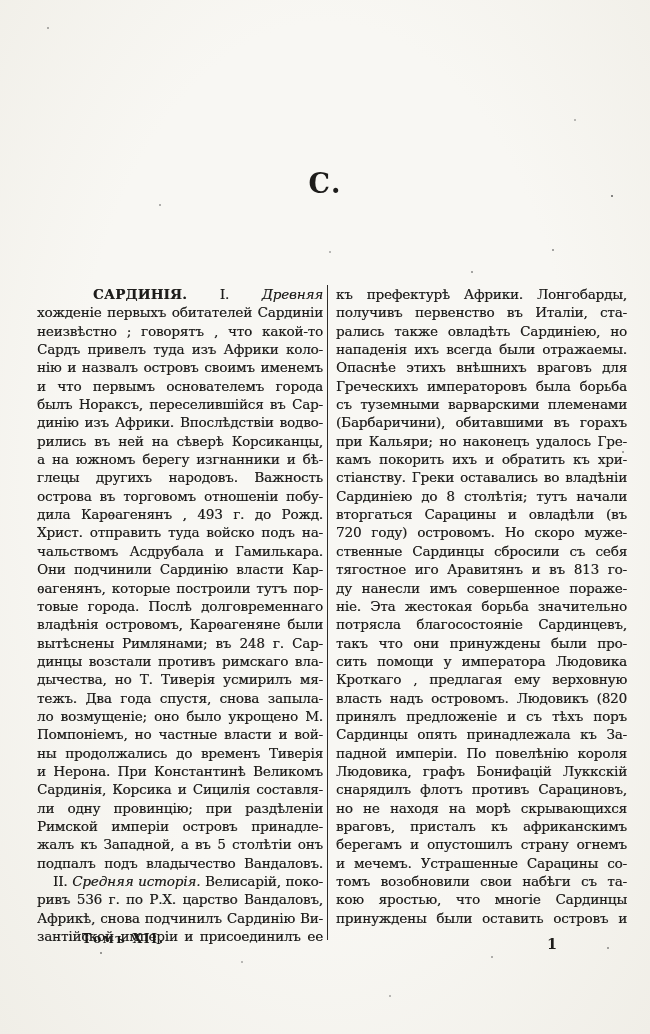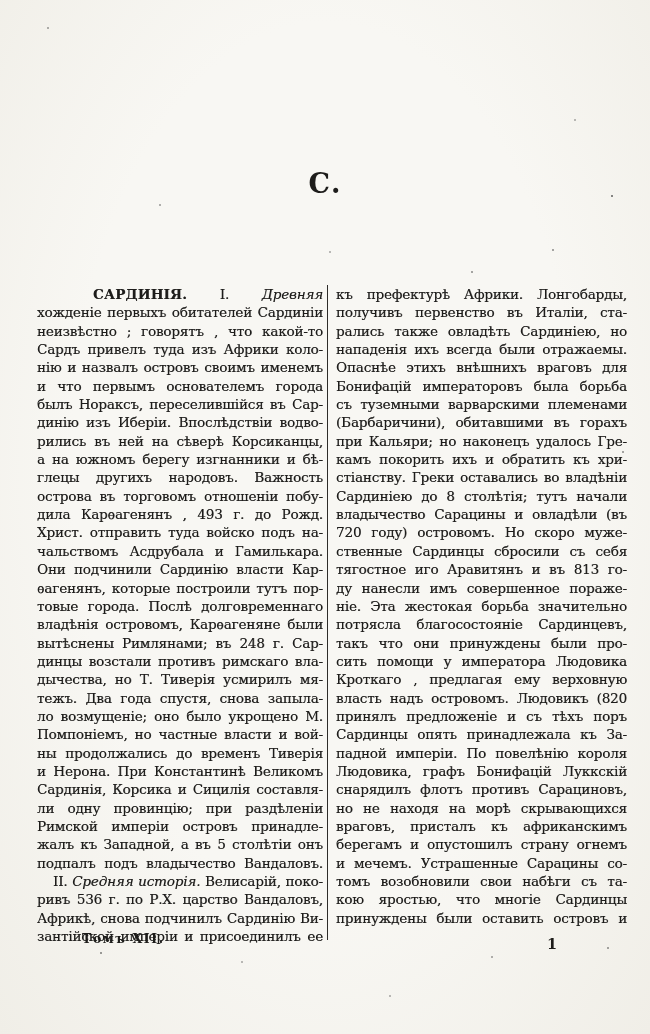--- a/index.html
+++ b/index.html
@@ -94,21 +94,21 @@
 
   <div class="columns">
     <div class="col col-left">
         <div class="line indent"><span class="bold">САРДИНІЯ.</span><span> I. </span><span class="italic">Древняя исторія.</span></div>
         <div class="line"><span>хожденіе первыхъ обитателей Сардиніи</span></div>
         <div class="line"><span>неизвѣстно ; говорятъ , что какой-то</span></div>
         <div class="line"><span>Сардъ привелъ туда изъ Африки коло-</span></div>
         <div class="line"><span>нію и назвалъ островъ своимъ именемъ</span></div>
         <div class="line"><span>и что первымъ основателемъ города</span></div>
         <div class="line"><span>былъ Нораксъ, переселившійся въ Сар-</span></div>
-        <div class="line"><span>динію изъ Иберіи. Впослѣдствіи водво-</span></div>
+        <div class="line"><span>динію изъ Африки. Впослѣдствіи водво-</span></div>
         <div class="line"><span>рились въ ней на сѣверѣ Корсиканцы,</span></div>
         <div class="line"><span>а на южномъ берегу изгнанники и бѣ-</span></div>
         <div class="line"><span>глецы другихъ народовъ. Важность</span></div>
         <div class="line"><span>острова въ торговомъ отношеніи побу-</span></div>
         <div class="line"><span>дила Карѳагенянъ , 493 г. до Рожд.</span></div>
         <div class="line"><span>Христ. отправить туда войско подъ на-</span></div>
         <div class="line"><span>чальствомъ Асдрубала и Гамилькара.</span></div>
         <div class="line"><span>Они подчинили Сардинію власти Кар-</span></div>
         <div class="line"><span>ѳагенянъ, которые построили тутъ пор-</span></div>
         <div class="line"><span>товые города. Послѣ долговременнаго</span></div>
@@ -131,28 +131,28 @@
         <div class="line"><span>Африкѣ, снова подчинилъ Сардинію Ви-</span></div>
         <div class="line"><span>зантійской имперіи и присоединилъ ее</span></div>
       </div>
     <div class="divider"></div>
     <div class="col col-right">
         <div class="line"><span>къ префектурѣ Африки. Лонгобарды,</span></div>
         <div class="line"><span>получивъ первенство въ Италіи, ста-</span></div>
         <div class="line"><span>рались также овладѣть Сардиніею, но</span></div>
         <div class="line"><span>нападенія ихъ всегда были отражаемы.</span></div>
         <div class="line"><span>Опаснѣе этихъ внѣшнихъ враговъ для</span></div>
-        <div class="line"><span>Бонифацій императоровъ была борьба</span></div>
+        <div class="line"><span>Греческихъ императоровъ была борьба</span></div>
         <div class="line"><span>съ туземными варварскими племенами</span></div>
         <div class="line"><span>(Барбаричини), обитавшими въ горахъ</span></div>
         <div class="line"><span>при Кальяри; но наконецъ удалось Гре-</span></div>
         <div class="line"><span>камъ покорить ихъ и обратить къ хри-</span></div>
         <div class="line"><span>стіанству. Греки оставались во владѣніи</span></div>
         <div class="line"><span>Сардиніею до 8 столѣтія; тутъ начали</span></div>
-        <div class="line"><span>владычество Сарацины и овладѣли (въ</span></div>
+        <div class="line"><span>вторгаться Сарацины и овладѣли (въ</span></div>
         <div class="line"><span>720 году) островомъ. Но скоро муже-</span></div>
         <div class="line"><span>ственные Сардинцы сбросили съ себя</span></div>
         <div class="line"><span>тягостное иго Аравитянъ и въ 813 го-</span></div>
         <div class="line"><span>ду нанесли имъ совершенное пораже-</span></div>
         <div class="line"><span>ніе. Эта жестокая борьба значительно</span></div>
         <div class="line"><span>потрясла благосостояніе Сардинцевъ,</span></div>
         <div class="line"><span>такъ что они принуждены были про-</span></div>
         <div class="line"><span>сить помощи у императора Людовика</span></div>
         <div class="line"><span>Кроткаго , предлагая ему верховную</span></div>
         <div class="line"><span>власть надъ островомъ. Людовикъ (820 г.)</span></div>

